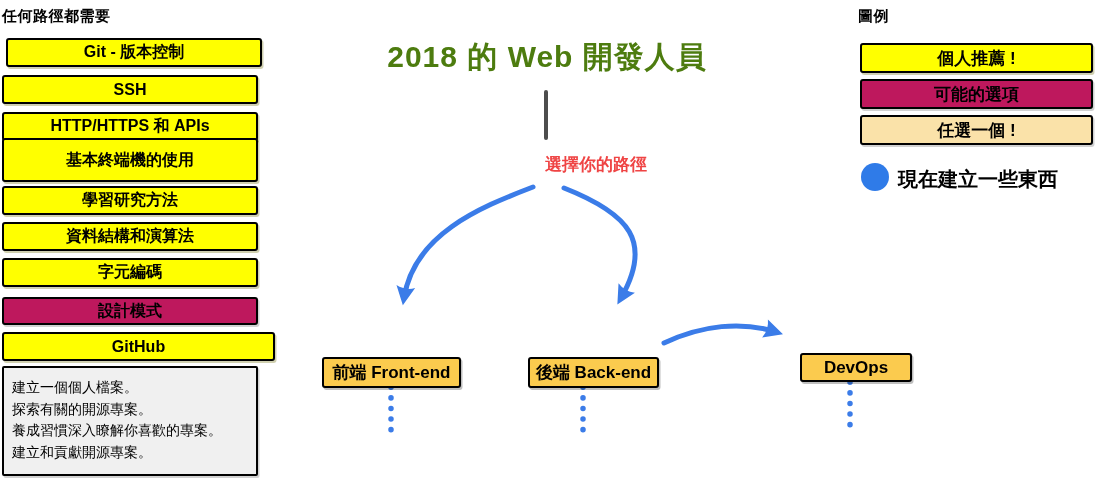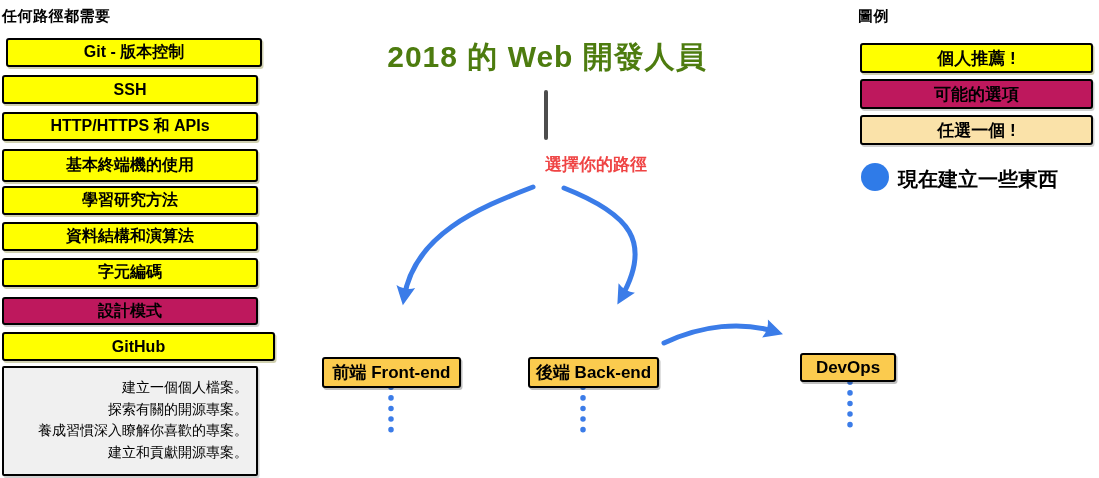--- a/index.html
+++ b/index.html
@@ -56,41 +56,41 @@
     <path d="M391,366 L391,437" fill="none" stroke="#3B7CE8" stroke-width="5.5" stroke-linecap="round" stroke-dasharray="0.1 10.5"></path>
     <path d="M583,366 L583,437" fill="none" stroke="#3B7CE8" stroke-width="5.5" stroke-linecap="round" stroke-dasharray="0.1 10.5"></path>
     <path d="M850,361 L850,433" fill="none" stroke="#3B7CE8" stroke-width="5.5" stroke-linecap="round" stroke-dasharray="0.1 10.5"></path>
   </svg>
 
   <div class="abs panel-title" style="left:2px;top:7px;">任何路徑都需要</div>
 
   <div class="abs node yellow" style="left:6px;top:38px;width:256px;height:29px;">Git - 版本控制</div>
   <div class="abs node yellow" style="left:2px;top:75px;width:256px;height:29px;">SSH</div>
   <div class="abs node yellow" style="left:2px;top:112px;width:256px;height:29px;">HTTP/HTTPS 和 APIs</div>
-  <div class="abs node yellow" style="left:2px;top:149px;width:256px;height:33px;">基本終端機的使用</div>
+  <div class="abs node yellow" style="left:2px;top:138px;width:256px;height:44px;">基本終端機的使用</div>
   <div class="abs node yellow" style="left:2px;top:186px;width:256px;height:29px;">學習研究方法</div>
   <div class="abs node yellow" style="left:2px;top:222px;width:256px;height:29px;">資料結構和演算法</div>
   <div class="abs node yellow" style="left:2px;top:258px;width:256px;height:29px;">字元編碼</div>
   <div class="abs node gray" style="left:2px;top:297px;width:256px;height:28px;">設計模式</div>
   <div class="abs node yellow" style="left:2px;top:332px;width:273px;height:29px;">GitHub</div>
 
-  <div class="abs notes-box" style="left:2px;top:366px;width:256px;height:110px;text-align:right;">
+  <div class="abs notes-box" style="left:2px;top:366px;width:256px;height:110px;">
     <div>建立一個個人檔案。</div>
     <div>探索有關的開源專案。</div>
     <div>養成習慣深入瞭解你喜歡的專案。</div>
     <div>建立和貢獻開源專案。</div>
   </div>
 
   <div class="abs main-title" style="left:330px;top:37px;width:434px;">2018 的 Web 開發人員</div>
   <div class="abs divider" style="left:544px;top:90px;width:4px;height:50px;"></div>
   <div class="abs sub-title" style="left:447px;top:153px;width:200px;">選擇你的路徑</div>
 
   <div class="abs node orange" style="left:322px;top:325px;width:139px;height:31px;">前端 Front-end</div>
   <div class="abs node orange" style="left:528px;top:325px;width:131px;height:31px;">後端 Back-end</div>
-  <div class="abs node orange" style="left:800px;top:321px;width:96px;height:29px;">DevOps</div>
+  <div class="abs node orange" style="left:800px;top:321px;width:112px;height:29px;">DevOps</div>
 
   <div class="legend">
     <div class="abs panel-title" style="left:858px;top:7px;">圖例</div>
     <div class="abs node yellow" style="left:860px;top:43px;width:233px;height:30px;">個人推薦 !</div>
     <div class="abs node gray" style="left:860px;top:79px;width:233px;height:30px;">可能的選項</div>
     <div class="abs node tan" style="left:860px;top:115px;width:233px;height:30px;">任選一個 !</div>
     <div class="abs legend-dot" style="left:861px;top:163px;width:28px;height:28px;"></div>
     <div class="abs legend-note" style="left:898px;top:166px;">現在建立一些東西</div>
   </div>
 

